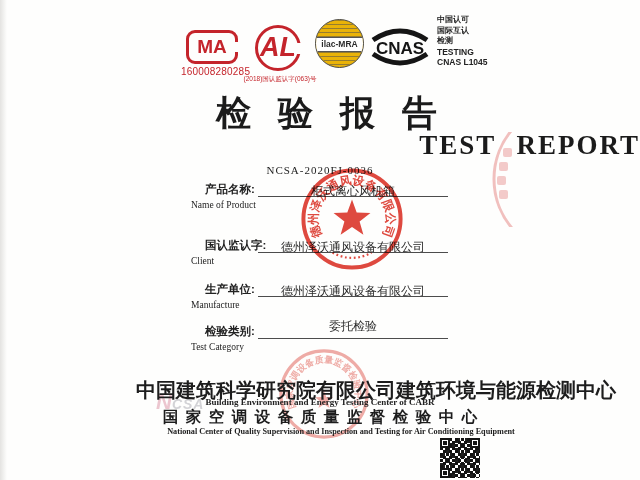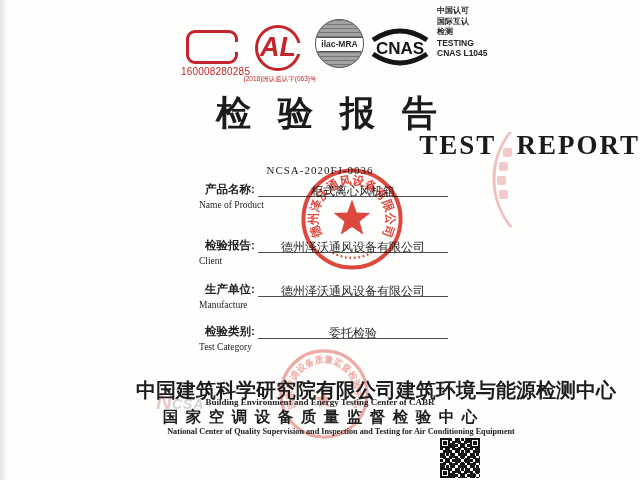--- a/index.html
+++ b/index.html
@@ -22,43 +22,43 @@
   .cma-gap{position:absolute;right:-5px;top:9px;width:9px;height:10px;background:#fefefd;}
   .cma-number{left:181px;top:66px;width:62px;font-size:10px;color:#c4242b;
     letter-spacing:.2px;text-align:center;}
   .cal-circle{left:255px;top:25px;width:46px;height:46px;border:3.5px solid #c4242b;
     border-radius:50%;box-sizing:border-box;}
   .cal-letters{width:100%;text-align:center;line-height:39px;font-size:27px;
     font-style:italic;font-weight:800;color:#c4242b;}
   .cal-gap{position:absolute;right:-5px;top:15px;width:9px;height:11px;background:#fefefd;}
   .cal-caption{left:238px;top:75px;width:84px;font-size:6.5px;color:#c4242b;text-align:center;}
   .ilac-circle{left:315px;top:19px;width:49px;height:49px;border:1.5px solid #4a4a4a;
-    border-radius:50%;box-sizing:border-box;overflow:hidden;background:#a3a3a3;}
+    border-radius:50%;box-sizing:border-box;overflow:hidden;background:#eab308;}
   .ilac-hatch{position:absolute;left:0;top:0;right:0;bottom:0;border-radius:50%;
     background:repeating-linear-gradient(to bottom,rgba(80,80,80,.55) 0 1px,transparent 1px 4px);}
   .ilac-band{position:absolute;left:0;top:17px;width:100%;height:13px;background:#fff;
     border-top:1px solid #555;border-bottom:1px solid #555;
     text-align:center;line-height:13px;font-size:8.5px;font-weight:800;color:#2c2c2c;}
   .cnas-wrap{left:366px;top:27px;width:68px;height:40px;}
-  .accred{left:437px;top:6px;width:70px;font-size:8px;line-height:10.5px;
+  .accred{left:437px;top:15px;width:70px;font-size:8px;line-height:10.5px;
     font-weight:600;color:#232323;}
   .accred .b{font-weight:800;font-size:8.5px;}
 
   
   .title-zh{left:0;top:90px;width:640px;text-align:center;font-size:35px;font-weight:900;
     color:#1b1b1b;letter-spacing:27px;padding-left:40px;box-sizing:border-box;}
   .title-en{left:0;top:130px;width:640px;text-align:right;
     font-family:"Liberation Serif",serif;font-size:27px;font-weight:600;
     letter-spacing:2px;word-spacing:12px;color:#1b1b1b;}
   .report-no{left:0;top:164px;width:640px;text-align:center;
     font-family:"Liberation Serif",serif;font-size:11px;letter-spacing:1px;color:#222;}
 
   
   .f-zh{left:205px;width:70px;font-size:11.5px;font-weight:600;color:#222;}
-  .f-en{left:199px;width:90px;font-family:"Liberation Serif",serif;font-size:9.5px;color:#222;}
+  .f-en{left:191px;width:90px;font-family:"Liberation Serif",serif;font-size:9.5px;color:#222;}
   .f-line{left:258px;width:190px;height:0;border-bottom:1.2px solid #4c4c4c;}
   .f-val{left:258px;width:190px;text-align:center;font-size:12px;color:#2a2a2a;}
 
   
   .seal-company{left:299px;top:166px;mix-blend-mode:multiply;opacity:.9;z-index:3;}
   .seal-center{left:277px;top:347px;opacity:.5;z-index:1;mix-blend-mode:multiply;}
   .seal-edge{left:470px;top:132px;opacity:.85;}
 
   
   .org-zh{left:0;top:377px;width:616px;text-align:right;font-size:20px;
@@ -84,20 +84,21 @@
     border:2px solid #131313;box-sizing:border-box;}
   .qr .finder::after{content:"";position:absolute;left:1px;top:1px;width:4px;height:4px;background:#131313;}
   .qr .tl{left:0;top:0;} .qr .tr{right:0;top:0;} .qr .bl{left:0;bottom:0;}
 </style>
 </head>
 <body>
 
 <div class="abs scan-edge"></div>
 
 <div class="abs cma-box">
+  <div class="cma-letters">MA</div>
   <div class="cma-gap"></div>
 </div>
 <div class="abs cma-number">160008280285</div>
 
 <div class="abs cal-circle">
   <div class="cal-letters">AL</div>
   <div class="cal-gap"></div>
 </div>
 <div class="abs cal-caption">(2018)国认监认字(063)号</div>
 
@@ -124,33 +125,33 @@
 
 <div class="abs title-zh">检验报告</div>
 <div class="abs title-en">TEST REPORT</div>
 <div class="abs report-no">NCSA-2020FJ-0036</div>
 
 <div class="abs f-zh" style="top:182px">产品名称:</div>
 <div class="abs f-en" style="top:200px">Name of Product</div>
 <div class="abs f-val" style="top:183px">柜式离心风机箱</div>
 <div class="abs f-line" style="top:196px"></div>
 
-<div class="abs f-zh" style="top:238px">检验报告:</div>
+<div class="abs f-zh" style="top:238px">国认监认字:</div>
 <div class="abs f-en" style="top:256px">Client</div>
 <div class="abs f-val" style="top:239px">德州泽沃通风设备有限公司</div>
 <div class="abs f-line" style="top:252px"></div>
 
 <div class="abs f-zh" style="top:282px">生产单位:</div>
 <div class="abs f-en" style="top:300px">Manufacture</div>
 <div class="abs f-val" style="top:283px">德州泽沃通风设备有限公司</div>
 <div class="abs f-line" style="top:296px"></div>
 
 <div class="abs f-zh" style="top:324px">检验类别:</div>
 <div class="abs f-en" style="top:342px">Test Category</div>
-<div class="abs f-val" style="top:325px">委托检验</div>
+<div class="abs f-val" style="top:318px">委托检验</div>
 <div class="abs f-line" style="top:338px"></div>
 
 <div class="abs seal-company">
   <svg width="106" height="106" viewBox="0 0 120 120" xmlns="http://www.w3.org/2000/svg" xmlns:xlink="http://www.w3.org/1999/xlink">
     <defs>
       <path id="sealArc" d="M 26.2,79.5 A 39,39 0 1,1 93.8,79.5" fill="none"></path>
     </defs>
     <circle cx="60" cy="60" r="55" fill="none" stroke="#dc352a" stroke-width="4.5"></circle>
     <path d="M60,38 L65.3,52.7 L80.9,53.2 L68.6,62.8 L72.9,77.8 L60,69 L47.1,77.8 L51.4,62.8 L39.1,53.2 L54.7,52.7 Z" fill="#dc352a"></path>
     <path d="M 38,98.1 A 44,44 0 0,0 82,98.1" fill="none" stroke="#dc352a" stroke-width="2.5" stroke-dasharray="2 3"></path>

